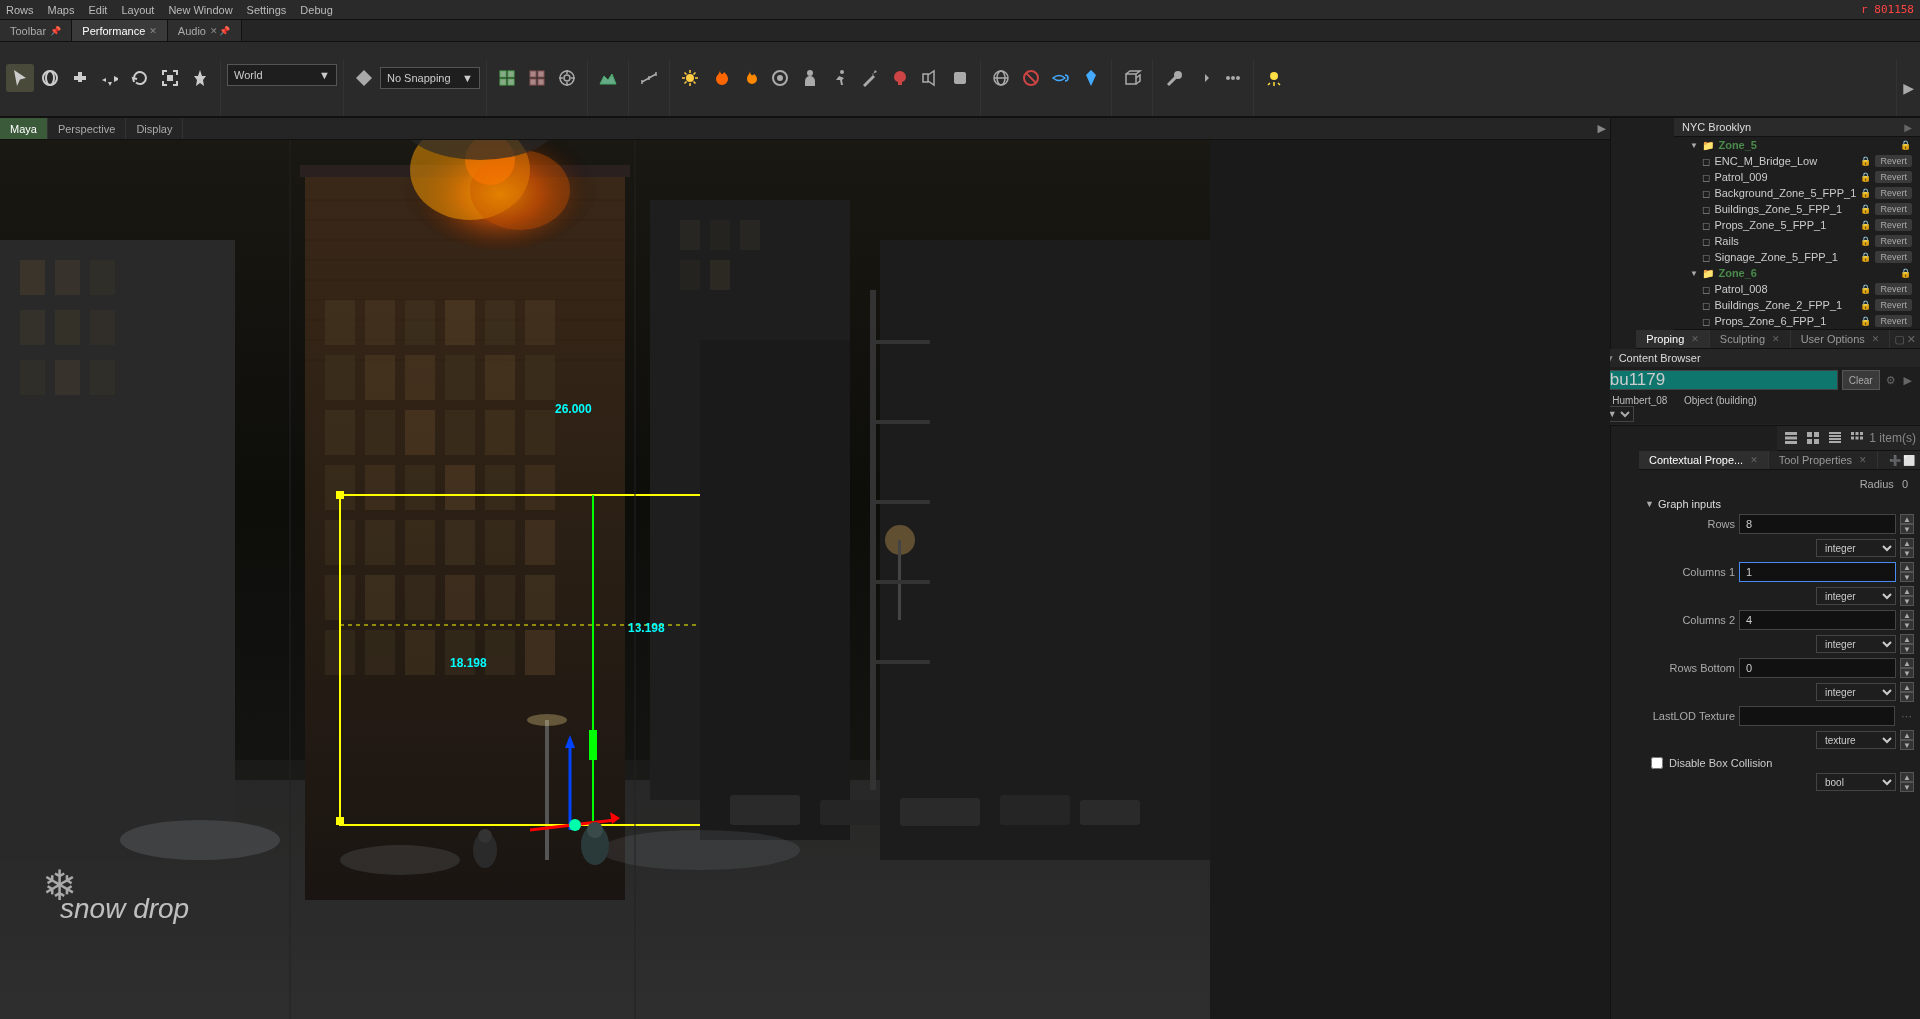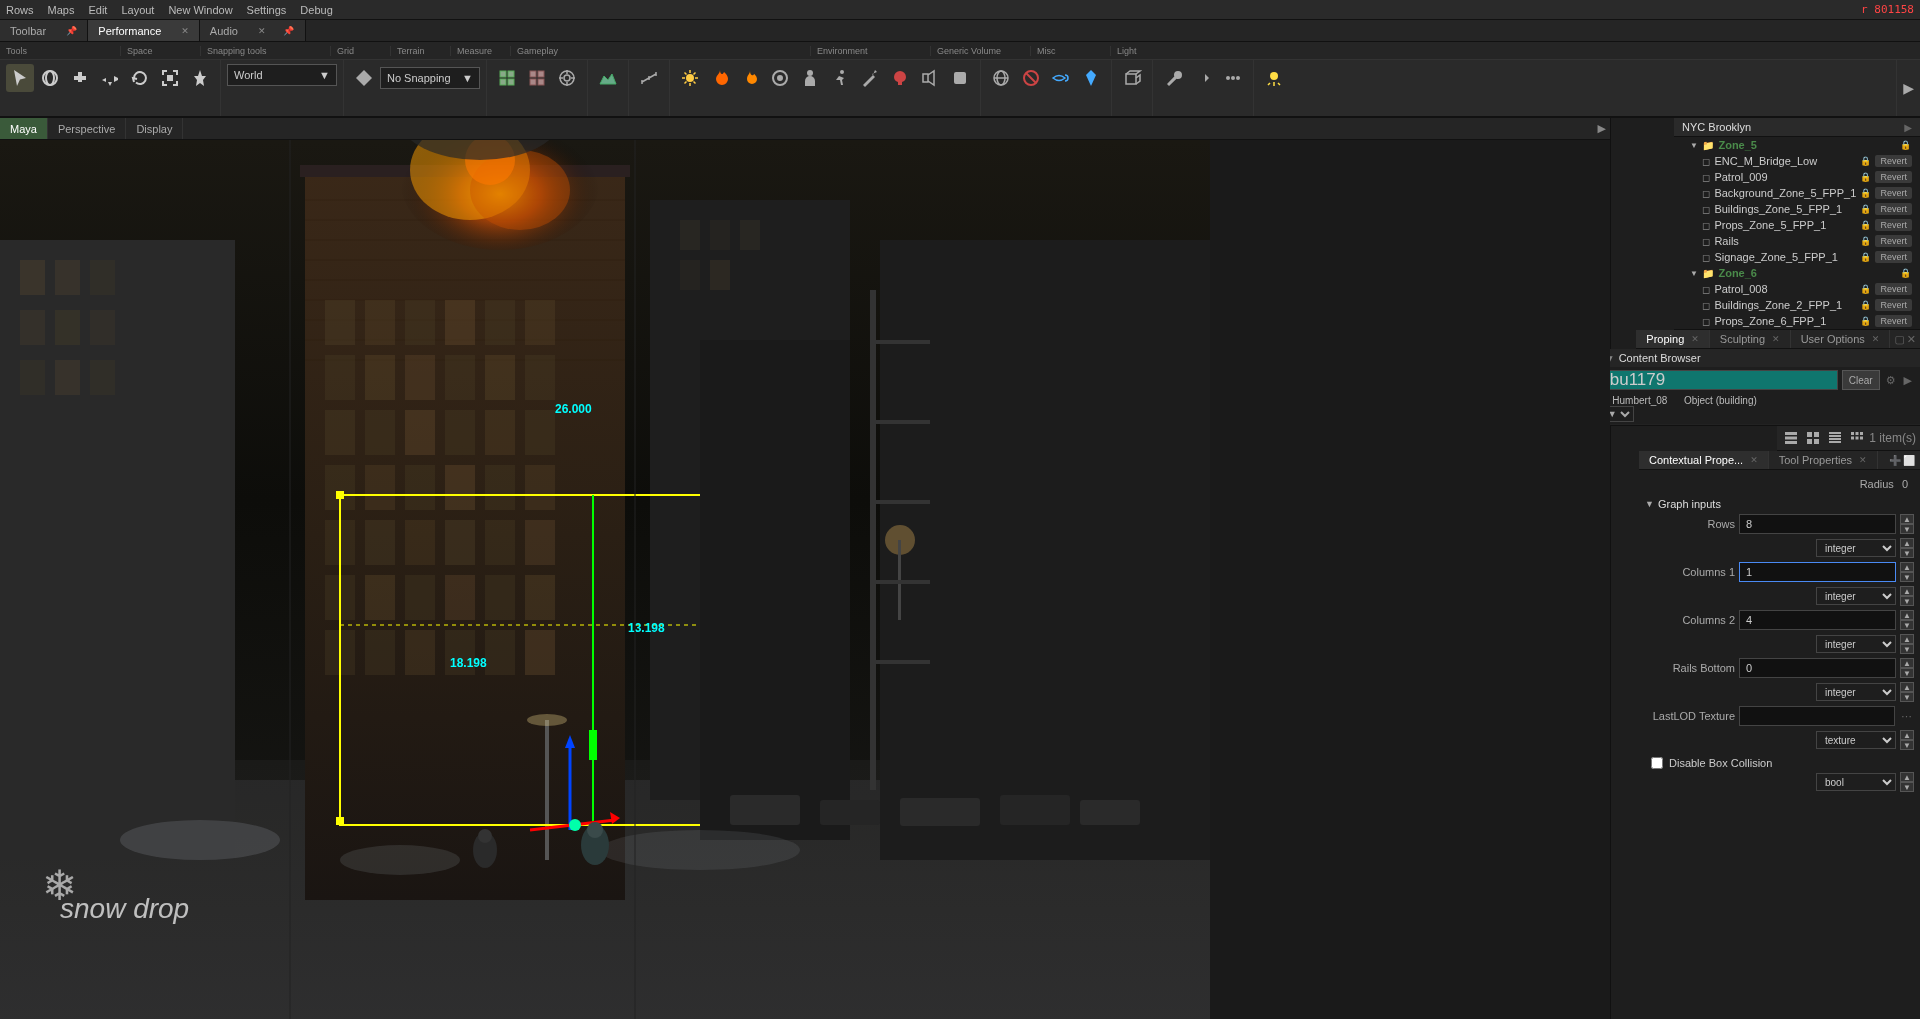--- a/index.html
+++ b/index.html
@@ -45,21 +45,21 @@
     .toolbar-tab {
       background: #2e2e2e;
       color: #aaa;
       padding: 2px 10px;
       border-right: 1px solid #111;
       font-size: 11px;
       cursor: pointer;
       height: 100%;
       display: flex;
       align-items: center;
-      gap: 16px;
+      gap: 0;
     }
     .toolbar-tab.active { background: #3a3a3a; color: #fff; }
     .toolbar-close { color: #888; font-size: 9px; margin-left: 4px; }
 
     
     .main-toolbar {
       background: #2a2a2a;
       height: 76px;
       display: flex;
       align-items: stretch;
@@ -443,33 +443,20 @@
   </div>
   <div class="toolbar-tab">
     <span>Audio</span>
     <span class="toolbar-close">✕</span>
     <span style="margin-left:2px; color:#666; font-size:9px;">📌</span>
   </div>
 </div>
 
 <div class="main-toolbar" style="padding-top:18px;">
 
-  <div style="position:absolute;top:0;left:0;right:0;height:18px;display:flex;align-items:center;background:#252525;border-bottom:1px solid #333;">
-    <span style="width:120px;padding-left:6px;font-size:9px;color:#888;">Tools</span>
-    <span style="width:80px;font-size:9px;color:#888;border-left:1px solid #333;padding-left:6px;">Space</span>
-    <span style="width:130px;font-size:9px;color:#888;border-left:1px solid #333;padding-left:6px;">Snapping tools</span>
-    <span style="width:60px;font-size:9px;color:#888;border-left:1px solid #333;padding-left:6px;">Grid</span>
-    <span style="width:60px;font-size:9px;color:#888;border-left:1px solid #333;padding-left:6px;">Terrain</span>
-    <span style="width:60px;font-size:9px;color:#888;border-left:1px solid #333;padding-left:6px;">Measure</span>
-    <span style="width:300px;font-size:9px;color:#888;border-left:1px solid #333;padding-left:6px;">Gameplay</span>
-    <span style="width:120px;font-size:9px;color:#888;border-left:1px solid #333;padding-left:6px;">Environment</span>
-    <span style="width:100px;font-size:9px;color:#888;border-left:1px solid #333;padding-left:6px;">Generic Volume</span>
-    <span style="width:80px;font-size:9px;color:#888;border-left:1px solid #333;padding-left:6px;">Misc</span>
-    <span style="width:60px;font-size:9px;color:#888;border-left:1px solid #333;padding-left:6px;">Light</span>
-  </div>
 
   <div class="section-tools">
     <div class="toolbar-icons-row">
       <div class="tb-icon active" title="Select">
         <svg viewBox="0 0 20 20" fill="currentColor">
             <path d="M4 2l12 8-6 1.5L7 18z"></path>
           </svg>
       </div>
       <div class="tb-icon" title="Orbit">
         <svg viewBox="0 0 20 20" fill="none" stroke="currentColor" stroke-width="2">
@@ -1163,21 +1150,21 @@
           <select class="tp-select">
             <option>integer</option>
           </select>
           <div class="tp-spin-group">
             <button class="tp-spin-btn">▲</button>
             <button class="tp-spin-btn">▼</button>
           </div>
         </div>
 
         <div class="tp-field-row">
-          <span class="tp-label">Rails Bottom</span>
+          <span class="tp-label">Rows Bottom</span>
           <input class="tp-input" type="text" value="0" style="">
           <div class="tp-spin-group">
             <button class="tp-spin-btn">▲</button>
             <button class="tp-spin-btn">▼</button>
           </div>
         </div>
         <div class="tp-field-row" style="justify-content:flex-end;">
           <select class="tp-select">
             <option>integer</option>
           </select>

